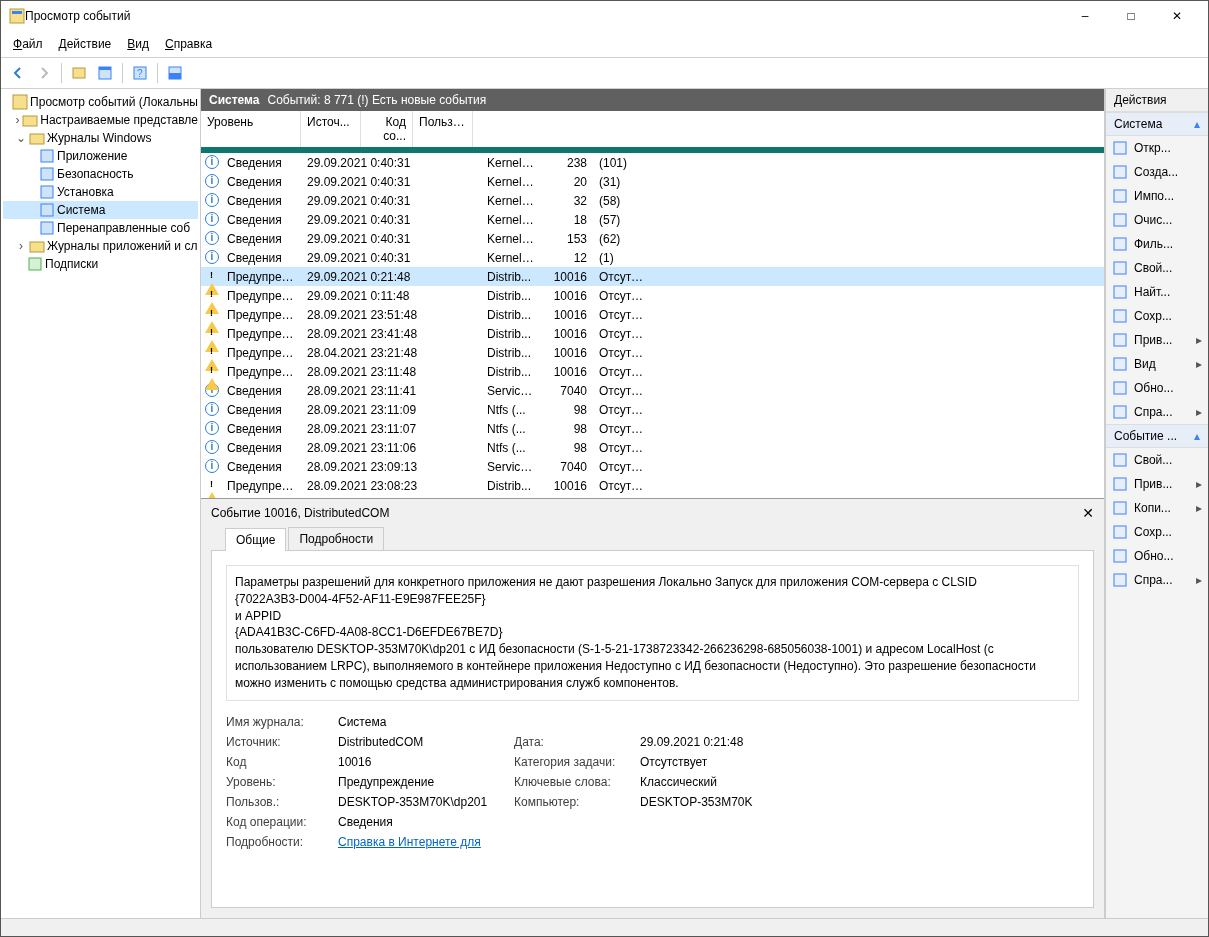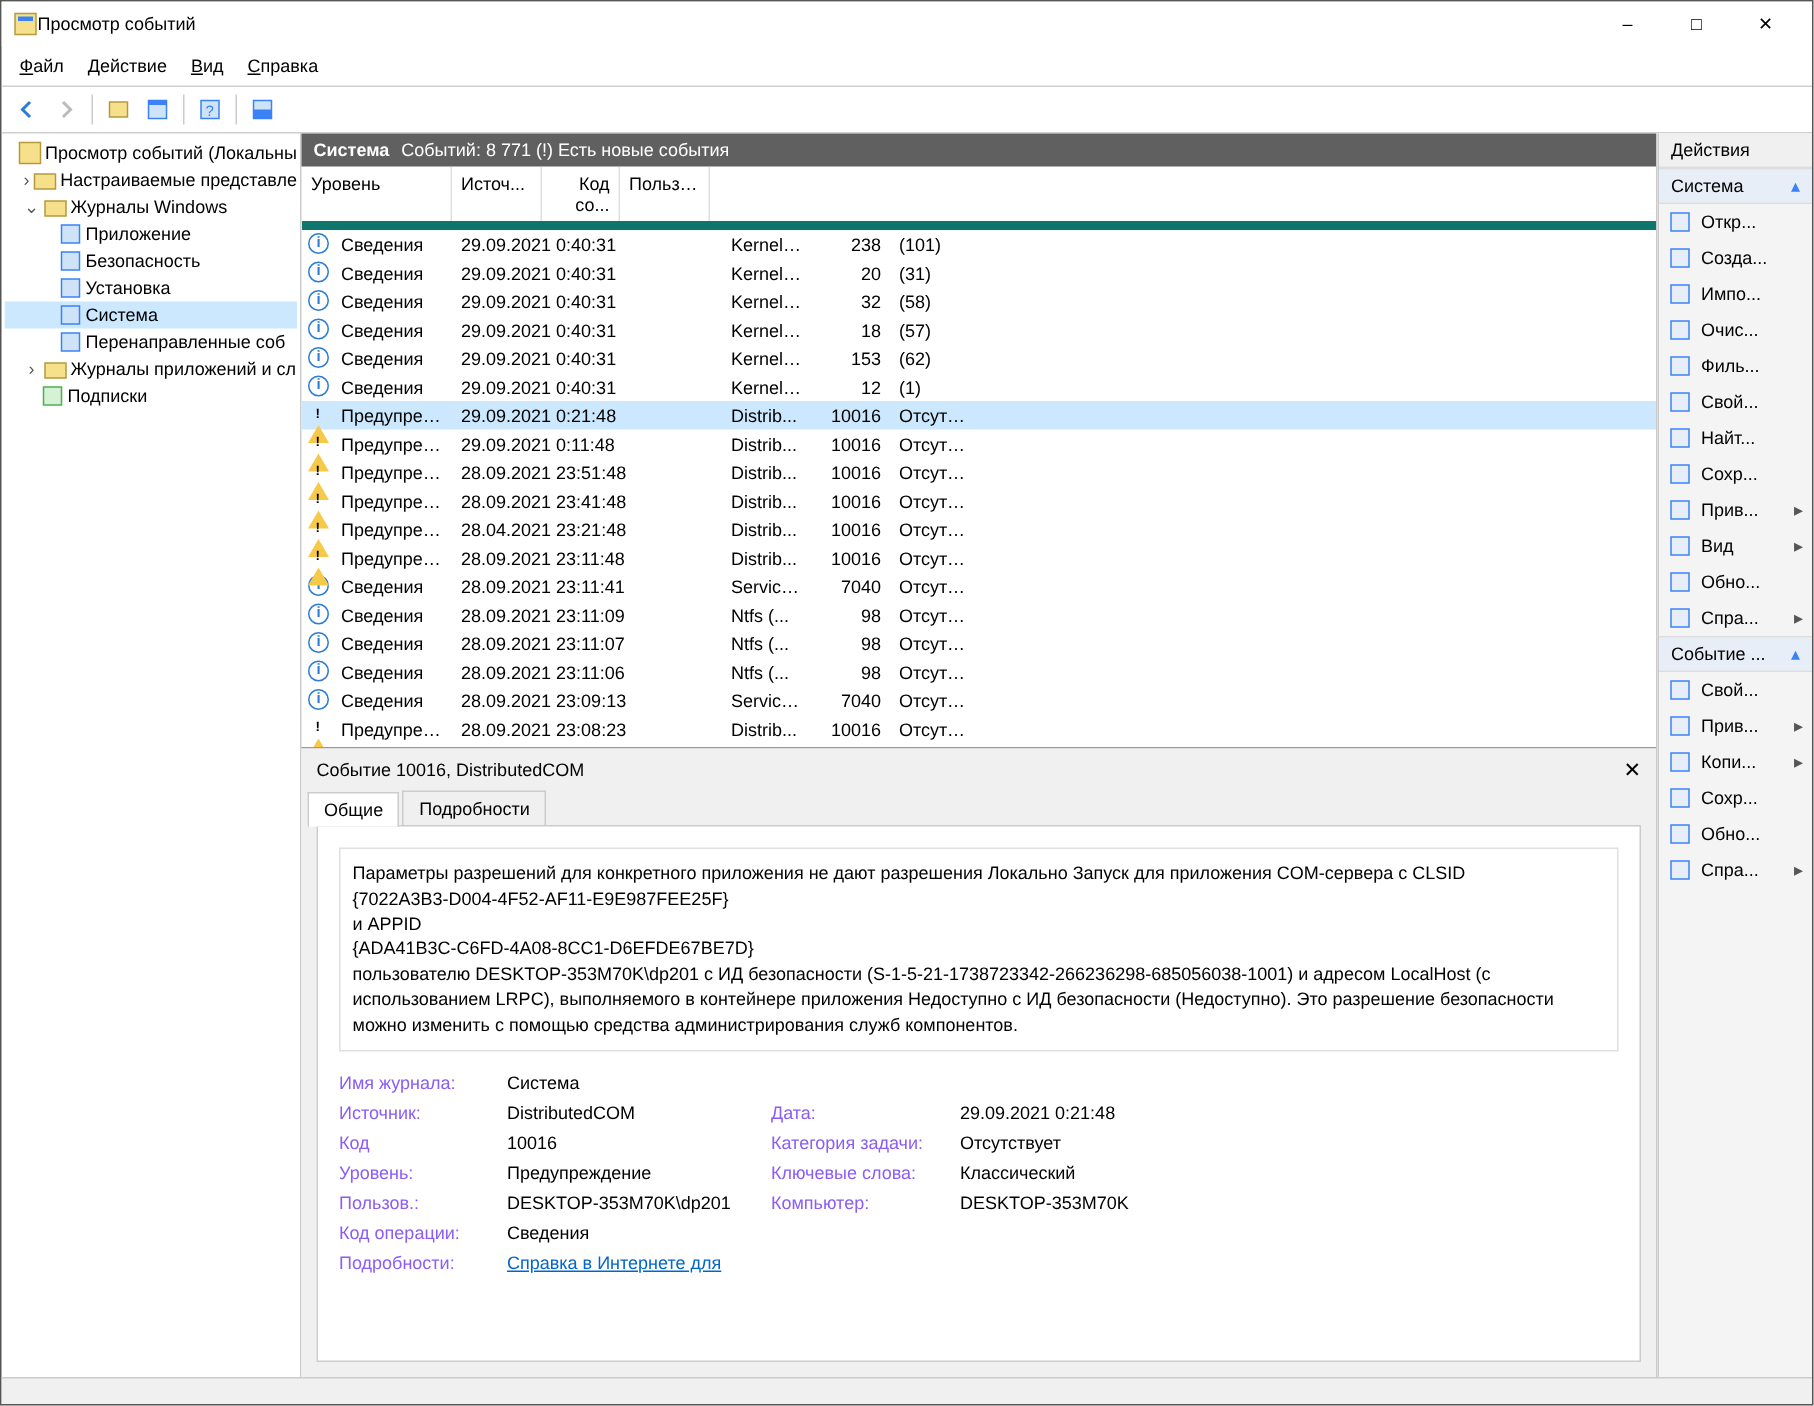--- a/index.html
+++ b/index.html
@@ -37,27 +37,27 @@
 .col-code {width:52px; text-align:right;}
 .col-cat {width:60px; overflow:hidden; text-overflow:ellipsis;}
 .event-row { display:flex; align-items:center; height:19px;}
 .event-row.selected {background:#cce8ff;}
 .event-row div {padding:0 6px; overflow:hidden; text-overflow:ellipsis; white-space:nowrap;}
 .lvl-icon {width:16px;height:16px;flex-shrink:0;margin-left:4px;}
 
 .detail-panel { flex:1; background:#f0f0f0; display:flex; flex-direction:column; overflow:hidden;}
 .detail-header { display:flex; justify-content:space-between; align-items:center; padding:6px 10px;}
 .detail-close {font-family:sans-serif; font-size:14px; cursor:pointer;}
-.tabs { display:flex; padding:0 4px;}
+.tabs { display:flex; padding:0 24px;}
 .tab { padding:4px 10px; border:1px solid #ccc; background:#f0f0f0; border-bottom:none; margin-right:2px;}
 .tab.active { background:#fff; position:relative; top:1px;}
 .detail-body { background:#fff; margin:0 10px 10px 10px; border:1px solid #ccc; padding:14px; flex:1; overflow:auto;}
 .desc-box { border:1px solid #e0e0e0; padding:8px; margin-bottom:14px; font-size:12px; line-height:1.4;}
 .props { display:grid; grid-template-columns:96px 160px 110px 200px; row-gap:6px; column-gap:16px; font-size:12px;}
-.props .label {color:#8b5cf6;}
+.props .label {color:#404040;}
 .props .link {color:#0066cc; text-decoration:underline;}
 
 .actions-panel { width:103px; background:#f4f4f4; font-size:12px; border-left:1px solid #ccc;}
 .actions-panel .hdr {background:#f0f0f0; padding:4px 8px; font-weight:normal; border-bottom:1px solid #ddd;}
 .section-hdr { background:#e8eef7; padding:4px 8px; display:flex; justify-content:space-between; align-items:center; border-top:1px solid #ddd;border-bottom:1px solid #ddd;}
 .action-item { display:flex; align-items:center; gap:6px; padding:4px 6px; white-space:nowrap; overflow:hidden;}
 .action-item .ai {width:16px;height:16px;flex-shrink:0;}
 
 .statusbar { height:20px; border-top:1px solid #ccc; background:#f0f0f0;}
 

